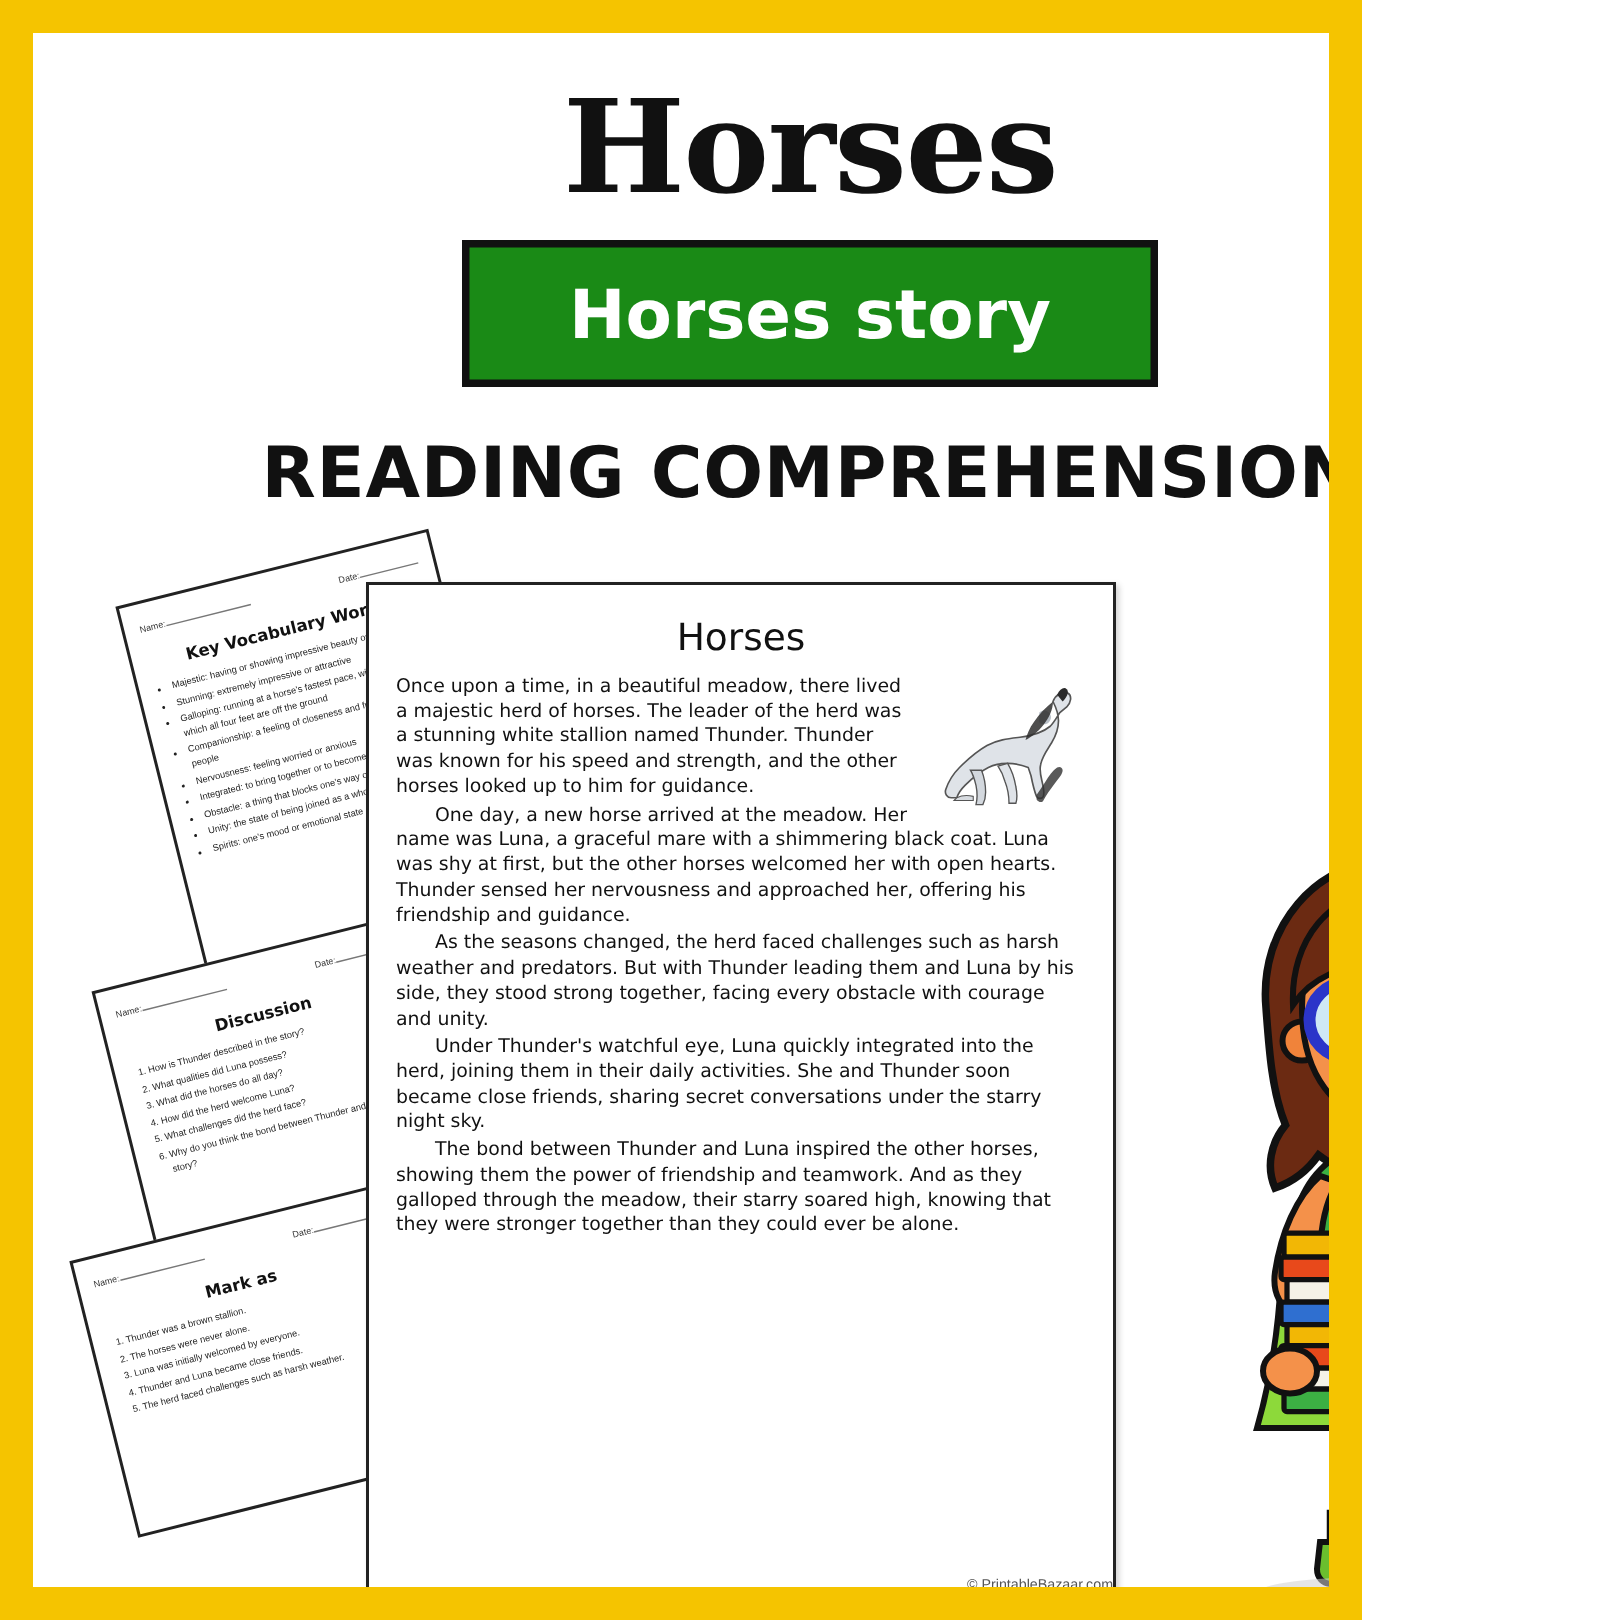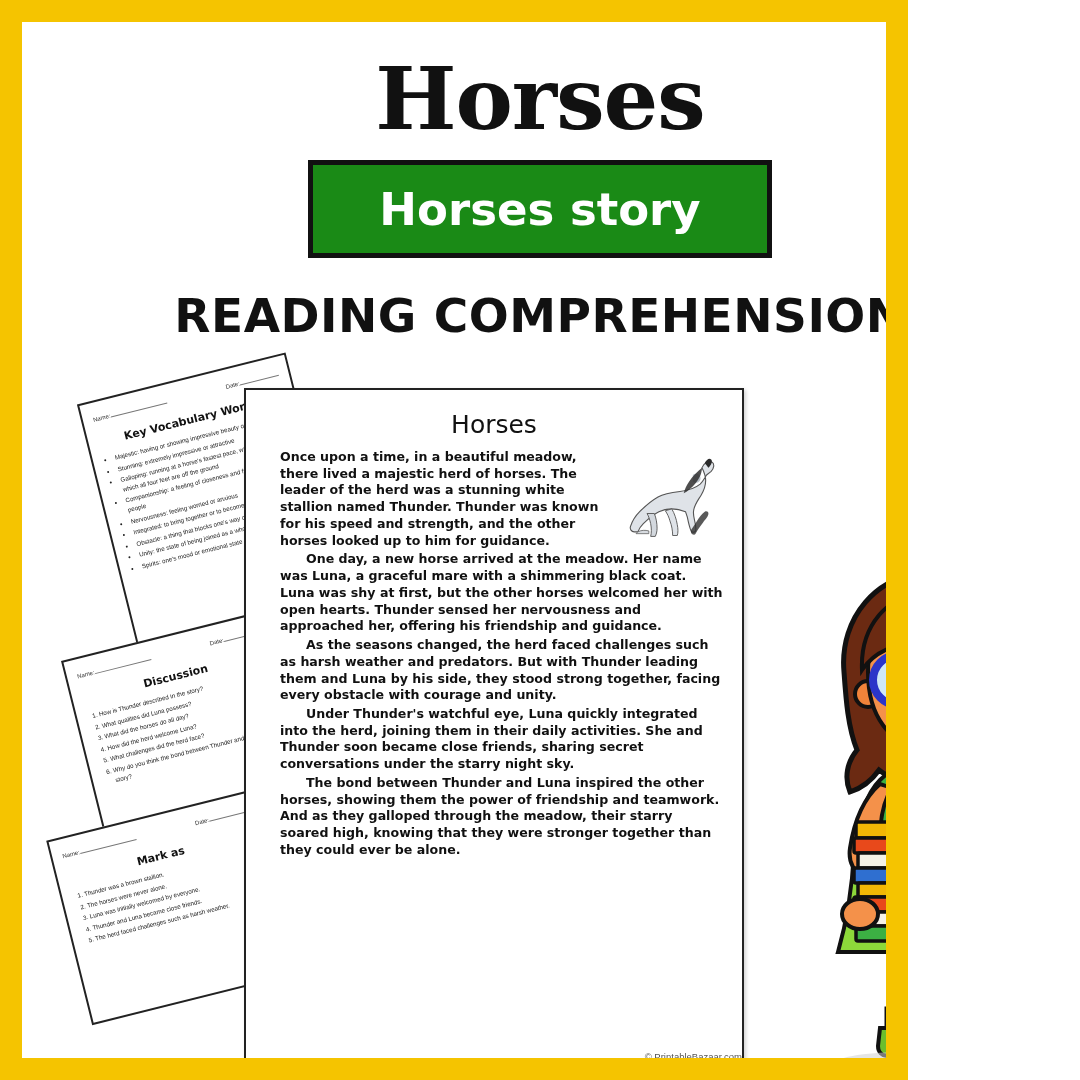--- a/index.html
+++ b/index.html
@@ -158,23 +158,22 @@
     margin: 4px 0 10px 0;
   }
   .story {
     font-family: "DejaVu Sans", sans-serif;
     font-size: 12.6px;
     line-height: 1.33;
     color: #111;
     text-align: left;
   }
   .story p {
-    margin: 0 0 2px 16px;
+    margin: 0 0 2px 0;
     text-indent: 26px;
-    font-weight: bold;
   }
   .story p.first { text-indent: 0; }
   .horse-img {
     float: right;
     width: 110px;
     height: 92px;
     margin: 2px 0 2px 8px;
     shape-outside: margin-box;
   }
   .credit {

